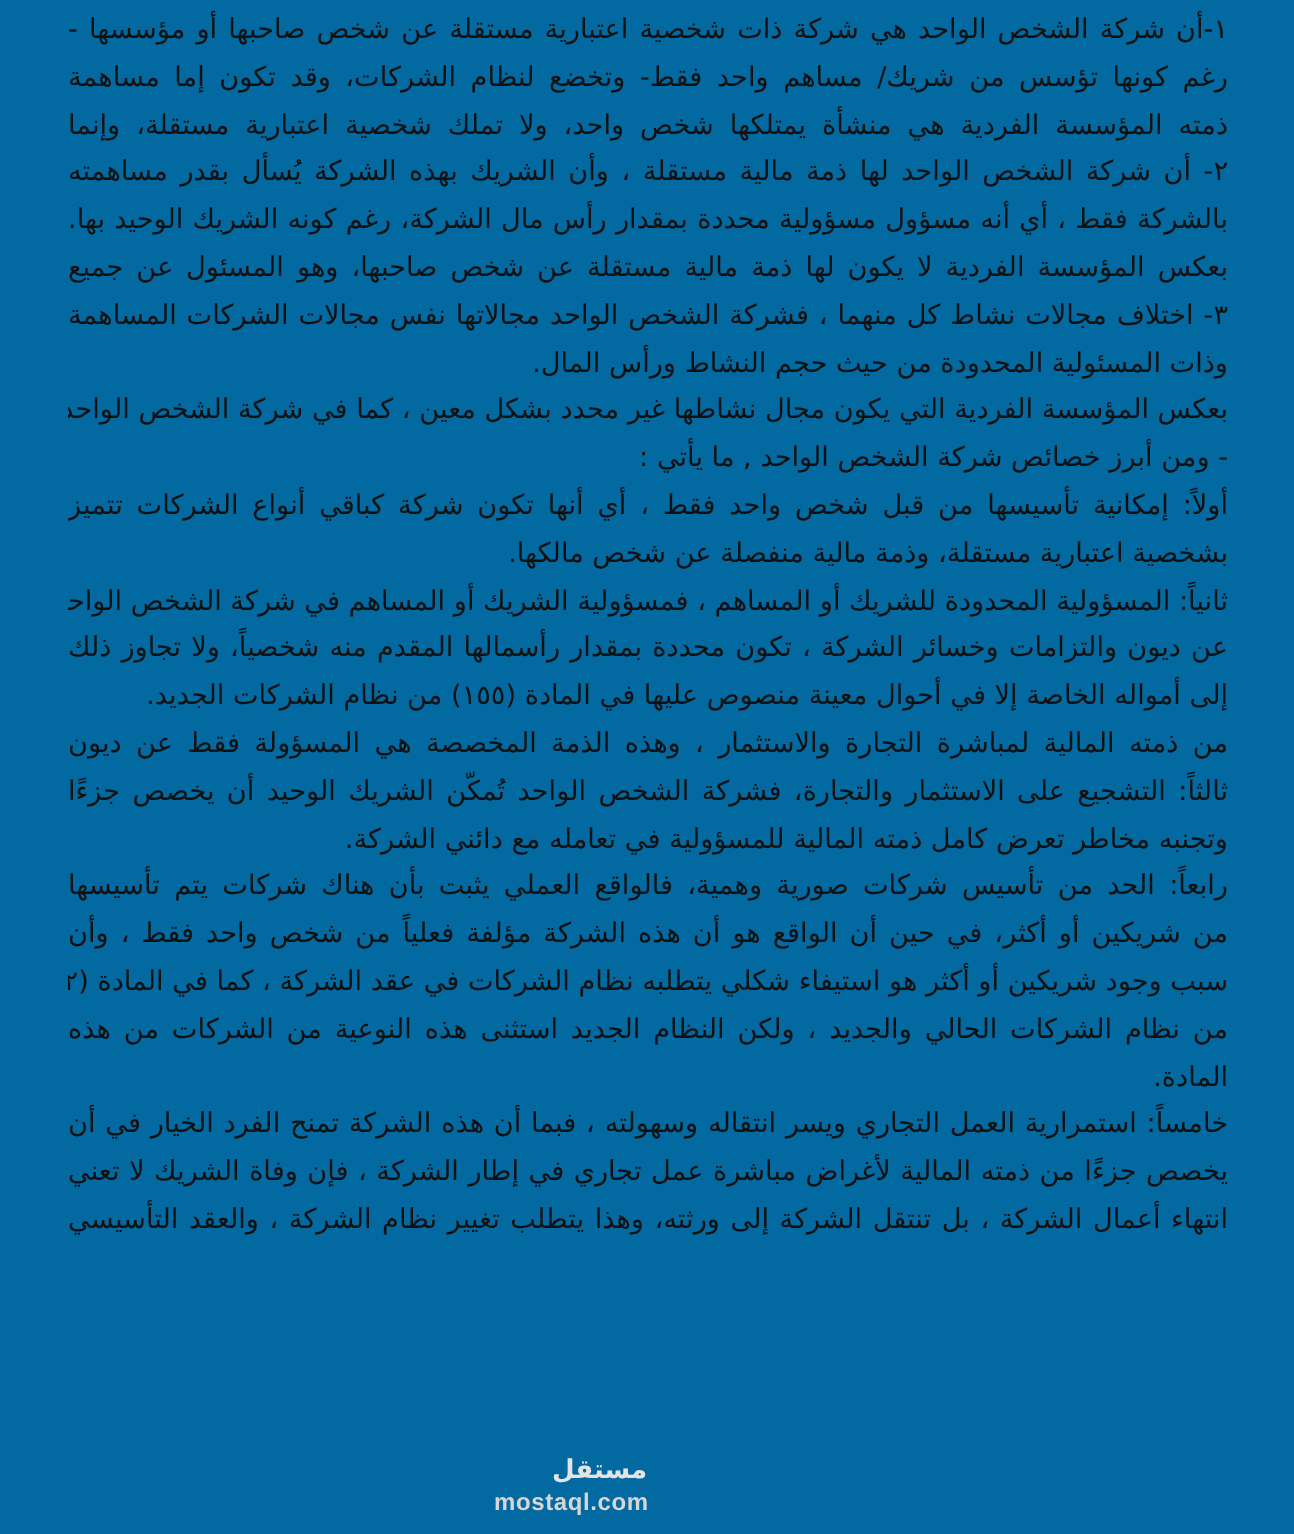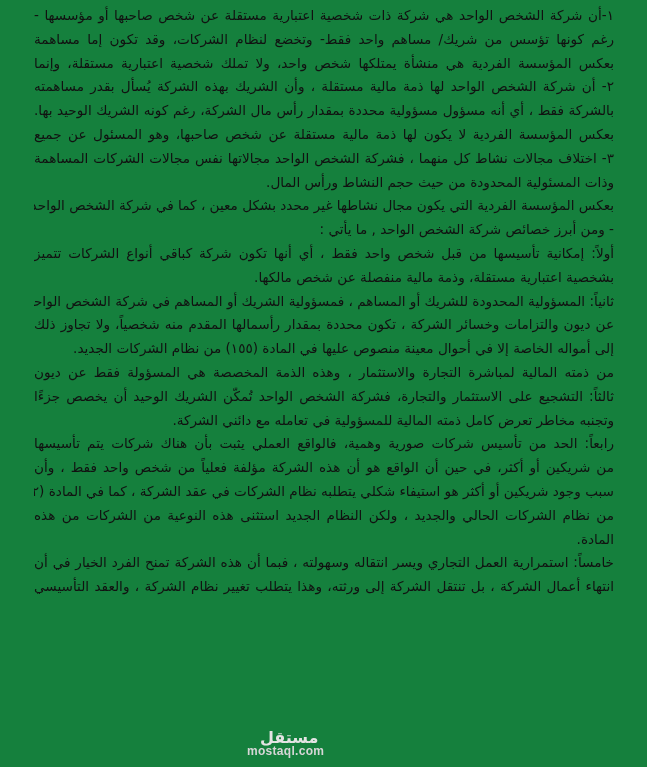--- a/index.html
+++ b/index.html
@@ -1,47 +1,47 @@
 <!DOCTYPE html>
 <html><head>
 <meta charset="utf-8">
 <style>
   html, body { margin: 0; padding: 0; background: #ffffff; }
   body { width: 647px; height: 767px; overflow: hidden; position: relative; }
   .page {
     position: absolute; left: 0; top: 0; width: 647px; height: 767px;
-    background: #15803d;
+    background: #0369a1;
   }
   .text {
     position: absolute; left: 34px; right: 33px; top: 4px;
     direction: rtl; text-align: justify; text-align-last: right;
     font-family: "DejaVu Sans", sans-serif;
     font-size: 13.6px; line-height: 23.8px; color: #111111;
   }
   .line { display: block; text-align: justify; text-align-last: justify; white-space: nowrap; overflow: hidden; height: 23.8px; }
   .line.last { text-align-last: right; }
   .watermark {
     position: absolute; left: 247px; top: 744px;
     font-family: "Liberation Sans", sans-serif; font-size: 12px; font-weight: bold;
     color: #d6d6d6; letter-spacing: 0.3px;
   }
   .watermark-logo {
-    position: absolute; left: 260px; top: 728px;
-    font-family: "DejaVu Sans", sans-serif; font-size: 16px; font-weight: bold;
+    position: absolute; left: 276px; top: 728px;
+    font-family: "DejaVu Sans", sans-serif; font-size: 13px; font-weight: bold;
     color: #e4e4e4; direction: rtl;
   }
 </style>
 </head>
 <body>
 
 <div class="page">
   <div class="text" id="doc-body">
       <span class="line">١-أن شركة الشخص الواحد هي شركة ذات شخصية اعتبارية مستقلة عن شخص صاحبها أو مؤسسها -</span>
       <span class="line">رغم كونها تؤسس من شريك/ مساهم واحد فقط- وتخضع لنظام الشركات، وقد تكون إما مساهمة</span>
-      <span class="line">بعكس المؤسسة الفردية هي منشأة يمتلكها شخص واحد، ولا تملك شخصية اعتبارية مستقلة، وإنما</span>
+      <span class="line">ذمته المؤسسة الفردية هي منشأة يمتلكها شخص واحد، ولا تملك شخصية اعتبارية مستقلة، وإنما</span>
       <span class="line">٢- أن شركة الشخص الواحد لها ذمة مالية مستقلة ، وأن الشريك بهذه الشركة يُسأل بقدر مساهمته</span>
       <span class="line">بالشركة فقط ، أي أنه مسؤول مسؤولية محددة بمقدار رأس مال الشركة، رغم كونه الشريك الوحيد بها.</span>
       <span class="line">بعكس المؤسسة الفردية لا يكون لها ذمة مالية مستقلة عن شخص صاحبها، وهو المسئول عن جميع</span>
       <span class="line">٣- اختلاف مجالات نشاط كل منهما ، فشركة الشخص الواحد مجالاتها نفس مجالات الشركات المساهمة</span>
       <span class="line last">وذات المسئولية المحدودة من حيث حجم النشاط ورأس المال.</span>
       <span class="line last">بعكس المؤسسة الفردية التي يكون مجال نشاطها غير محدد بشكل معين ، كما في شركة الشخص الواحد.</span>
       <span class="line last">- ومن أبرز خصائص شركة الشخص الواحد , ما يأتي :</span>
       <span class="line">أولاً: إمكانية تأسيسها من قبل شخص واحد فقط ، أي أنها تكون شركة كباقي أنواع الشركات تتميز</span>
       <span class="line last">بشخصية اعتبارية مستقلة، وذمة مالية منفصلة عن شخص مالكها.</span>
       <span class="line">ثانياً: المسؤولية المحدودة للشريك أو المساهم ، فمسؤولية الشريك أو المساهم في شركة الشخص الواحد</span>
@@ -49,17 +49,18 @@
       <span class="line last">إلى أمواله الخاصة إلا في أحوال معينة منصوص عليها في المادة (١٥٥) من نظام الشركات الجديد.</span>
       <span class="line">من ذمته المالية لمباشرة التجارة والاستثمار ، وهذه الذمة المخصصة هي المسؤولة فقط عن ديون</span>
       <span class="line">ثالثاً: التشجيع على الاستثمار والتجارة، فشركة الشخص الواحد تُمكّن الشريك الوحيد أن يخصص جزءًا</span>
       <span class="line last">وتجنبه مخاطر تعرض كامل ذمته المالية للمسؤولية في تعامله مع دائني الشركة.</span>
       <span class="line">رابعاً: الحد من تأسيس شركات صورية وهمية، فالواقع العملي يثبت بأن هناك شركات يتم تأسيسها</span>
       <span class="line">من شريكين أو أكثر، في حين أن الواقع هو أن هذه الشركة مؤلفة فعلياً من شخص واحد فقط ، وأن</span>
       <span class="line">سبب وجود شريكين أو أكثر هو استيفاء شكلي يتطلبه نظام الشركات في عقد الشركة ، كما في المادة (٢)</span>
       <span class="line">من نظام الشركات الحالي والجديد ، ولكن النظام الجديد استثنى هذه النوعية من الشركات من هذه</span>
       <span class="line last">المادة.</span>
       <span class="line">خامساً: استمرارية العمل التجاري ويسر انتقاله وسهولته ، فبما أن هذه الشركة تمنح الفرد الخيار في أن</span>
+      <span class="line">يخصص جزءًا من ذمته المالية لأغراض مباشرة عمل تجاري في إطار الشركة ، فإن وفاة الشريك لا تعني</span>
       <span class="line">انتهاء أعمال الشركة ، بل تنتقل الشركة إلى ورثته، وهذا يتطلب تغيير نظام الشركة ، والعقد التأسيسي</span>
     </div>
   <div class="watermark-logo">مستقل</div>
   <div class="watermark">mostaql.com</div>
 </div>
 
 </body></html>

